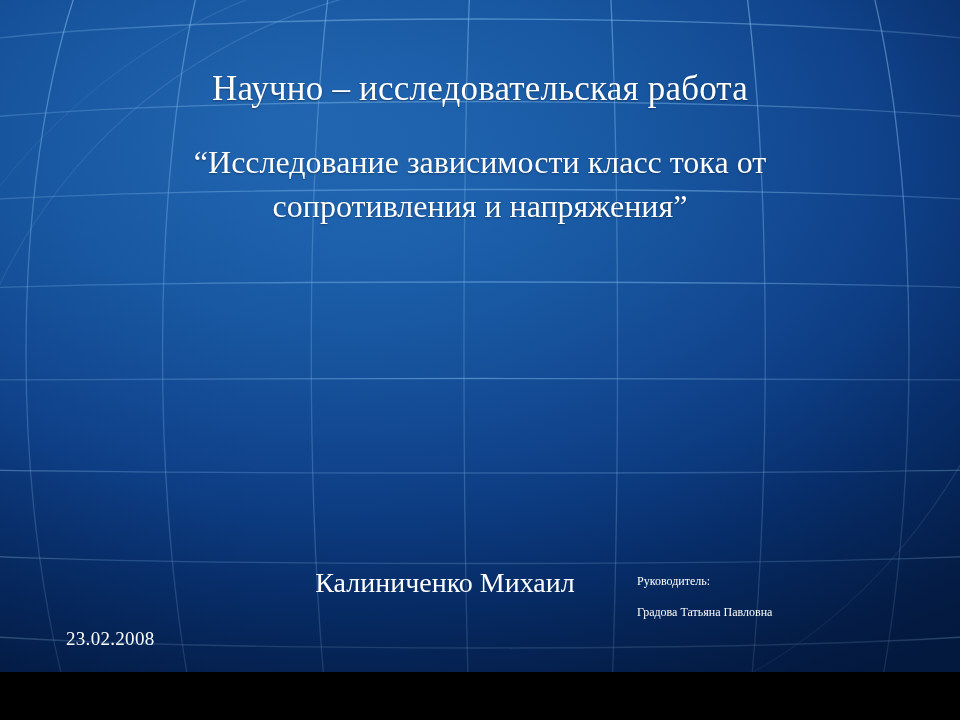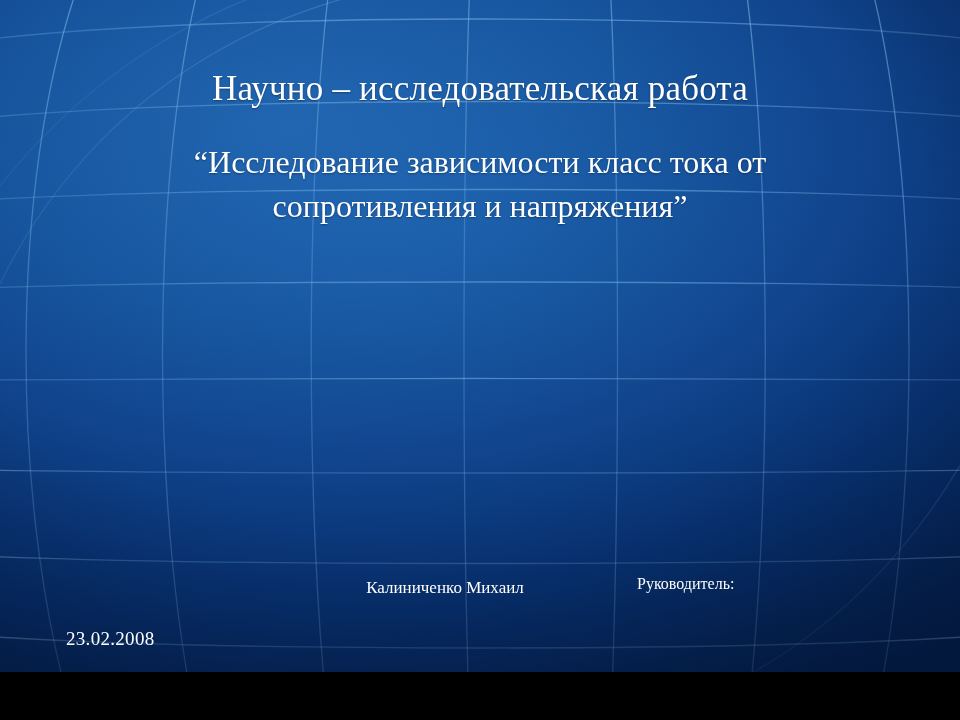--- a/index.html
+++ b/index.html
@@ -56,30 +56,29 @@
     top: 628px;
     font-size: 19px;
     letter-spacing: 0.3px;
   }
   .author-block {
     position: absolute;
     left: 300px;
     top: 556px;
     width: 290px;
     text-align: center;
-    font-size: 17px;
+    font-size: 28px;
     line-height: 1.9;
-    margin-top: 16px;
   }
   .supervisor-block {
     position: absolute;
     left: 637px;
     top: 572px;
     width: 250px;
-    font-size: 16px;
+    font-size: 12px;
     line-height: 1.55;
   }
   .supervisor-block .row {
     margin-bottom: 12px;
   }
   .supervisor-block .row:last-child {
     margin-bottom: 0;
   }
 </style>
 </head>
@@ -129,15 +128,16 @@
   </div>
 
   <div class="date">23.02.2008</div>
 
   <div class="author-block">
     <div>Калиниченко Михаил</div>
   </div>
 
   <div class="supervisor-block">
     <div class="row">Руководитель:</div>
+    <div class="row">Градова Татьяна Павловна</div>
   </div>
 
 </div>
 
 </body></html>

